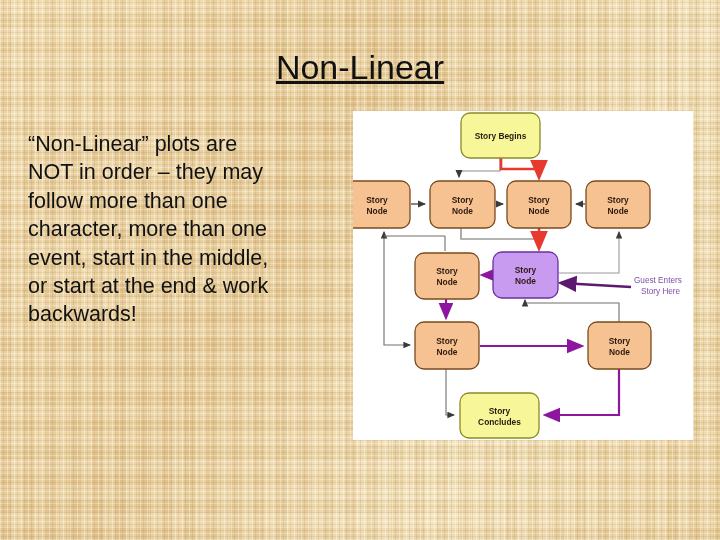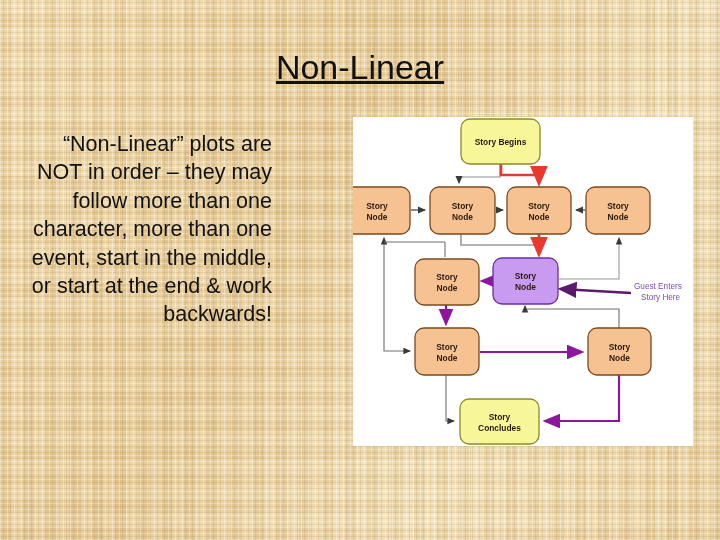--- a/index.html
+++ b/index.html
@@ -42,26 +42,25 @@
     font-family:"Liberation Sans", sans-serif;
     white-space:nowrap;
     text-decoration:underline;
   }
 
   
   #body-text{
     position:absolute;left:28px;top:130px;width:244px;
     font-size:21.5px;line-height:28.4px;
     color:#121212;
-    text-align:right;
   }
 
   
   #diagram-panel{
-    position:absolute;left:353px;top:117px;width:340px;height:266px;
+    position:absolute;left:353px;top:111px;width:340px;height:266px;
     background:#ffffff;
   }
   #diagram-svg{display:block;width:340px;height:329px;}
 
   .node-text{
     font-family:"Liberation Sans", sans-serif;
     font-size:8.4px;font-weight:bold;fill:#2b1a10;
     text-anchor:middle;
   }
   .callout-text{

